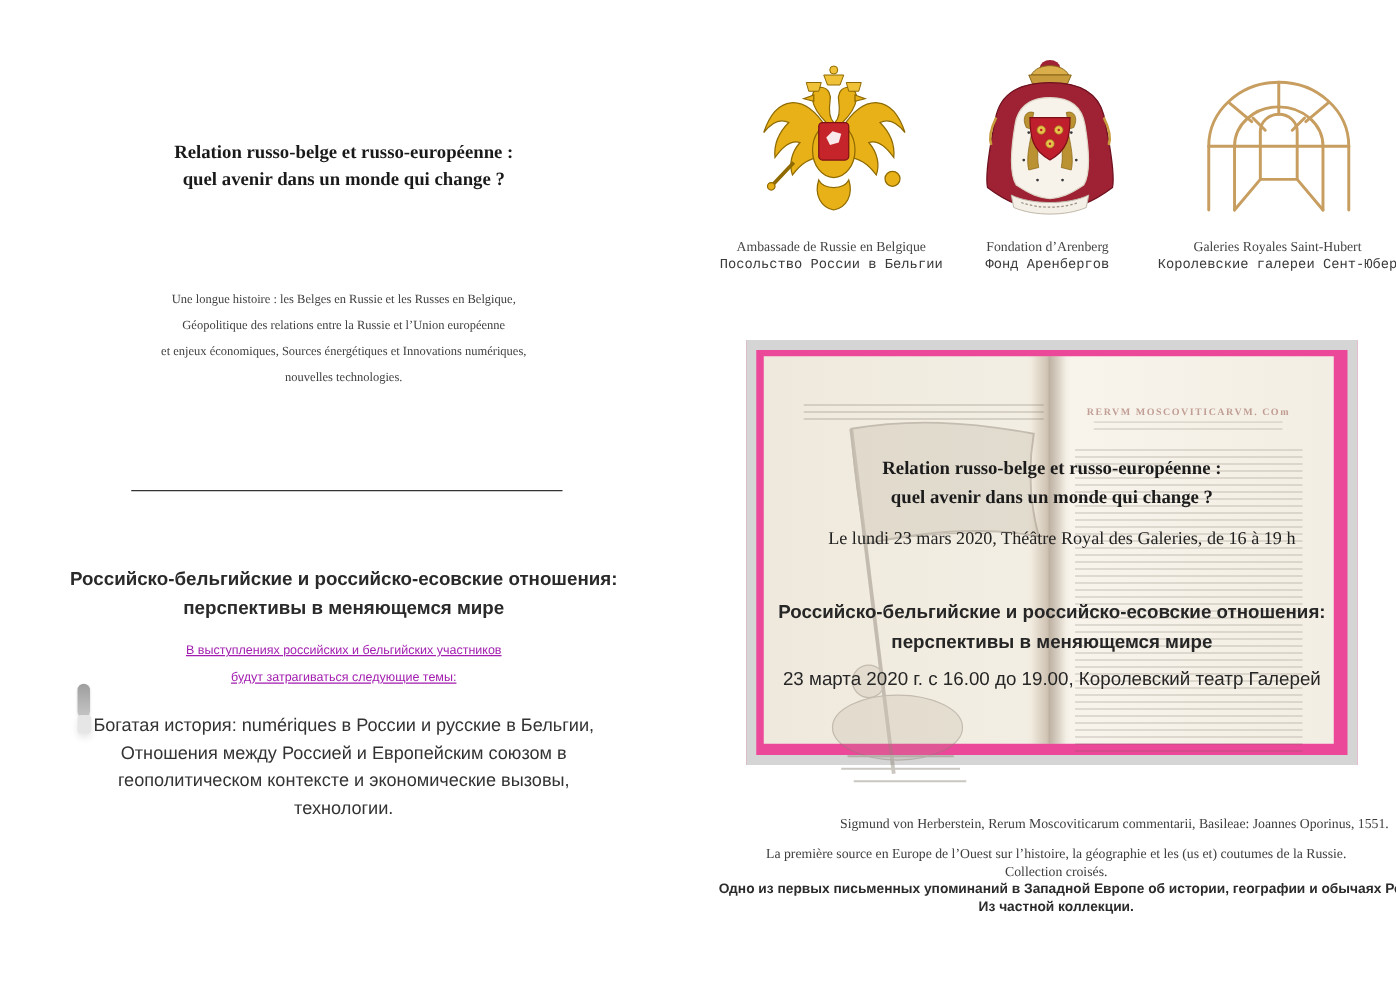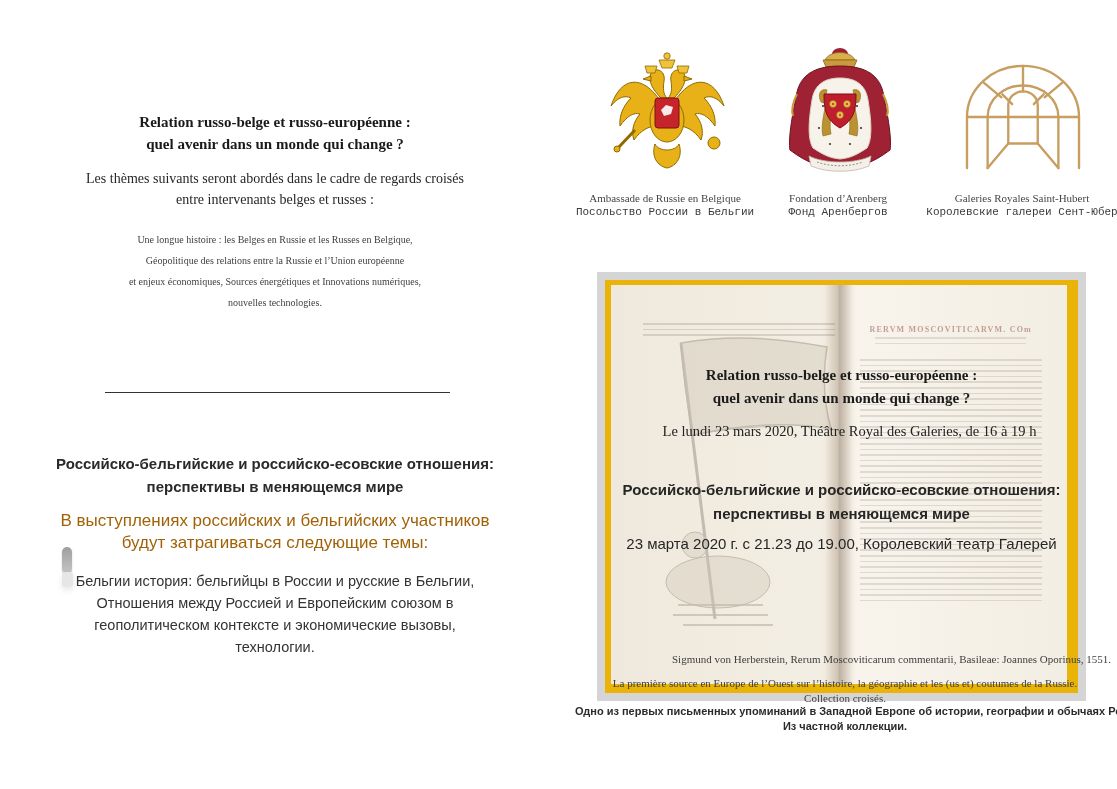--- a/index.html
+++ b/index.html
@@ -15,43 +15,43 @@
   .b { font-weight:bold; }
   .line { white-space:nowrap; }
 
   
   #left-page { left:30px; top:0; width:490px; height:789px; }
   .fr-title  { left:0; right:0; top:112px; font-size:15px; line-height:21.5px; color:#1a1a1a; }
   .fr-intro  { left:0; right:0; top:168px; font-size:14px; line-height:21px; color:#262626; }
   .fr-themes { left:0; right:0; top:229px; font-size:10px; line-height:21px; color:#404040; }
   .divider   { left:75px; top:392px; width:345px; border-top:1.5px solid #333; }
   .ru-title  { left:0; right:0; top:452px; font-size:15px; line-height:23px; color:#2a2a2a; }
-  .ru-intro  { left:0; right:0; top:510px; font-size:17px; line-height:22px; color:#a16207; }
+  .ru-intro  { left:0; right:0; top:510px; font-size:10px; line-height:22px; color:#a21caf;text-decoration:underline; }
   .ru-themes { left:0; right:0; top:570px; font-size:14.5px; line-height:22px; color:#333; }
 
   .scroll-thumb { left:62px; top:547px; width:10px; height:27px; border-radius:5px;
     background:linear-gradient(#9e9e9e,#c6c6c6); box-shadow:0 1px 2px rgba(0,0,0,.18); }
   .scroll-btn   { left:62px; top:572px; width:11px; height:15px; border-radius:3px;
     background:#e6e6e6; box-shadow:0 3px 6px rgba(0,0,0,.10); }
 
   
   .logo { position:absolute; }
   #logo-russia   { left:605px; top:48px; width:125px; height:128px; }
   #logo-arenberg { left:775px; top:44px; width:130px; height:140px; }
   #logo-galeries { left:957px; top:58px; width:133px; height:113px; }
   .logo-cap { position:absolute; top:192px; line-height:13.5px; }
   #cap-russia   { left:575px; width:180px; }
   #cap-arenberg { left:748px; width:180px; }
   #cap-galeries { left:922px; width:200px; }
   .logo-cap .fr { font-family:"Liberation Serif", serif; font-size:11px; color:#454545; }
   .logo-cap .ru { font-family:Liberation Mono, monospace; font-size:11px; color:#3a3a3a; }
 
   
-  #poster { left:597px; top:272px; width:489px; height:429px; box-sizing:border-box;
-    border:8px solid #d5d5d5; background:#eab308; }
+  #poster { left:597px; top:272px; width:489px; height:340px; box-sizing:border-box;
+    border:8px solid #d5d5d5; background:#ec4899; }
   #poster .pages { position:absolute; left:6px; top:5px; right:11px; bottom:9px;
     background:linear-gradient(to right,#efe9dd 0%,#f3eee3 46%,#e9e0d1 50%,#f8f4ec 54%,#f3eee3 100%); }
   .spine { position:absolute; top:0; bottom:0; left:calc(50% - 14px); width:28px;
     background:linear-gradient(to right, rgba(120,95,75,0) 0%, rgba(120,95,75,.22) 45%, rgba(90,70,55,.30) 52%, rgba(120,95,75,0) 100%); }
   .bars { background-image:repeating-linear-gradient(180deg, rgba(95,85,72,.55) 0, rgba(95,85,72,.55) 1.6px, transparent 1.6px, transparent 5.6px); }
   .lp-hdr  { position:absolute; left:32px; top:38px; width:192px; height:16px; opacity:.35; }
   .rp-hdr  { position:absolute; left:52%; top:40px; width:45%; text-align:center;
     font-family:"Liberation Serif", serif; font-weight:bold; font-size:8px; letter-spacing:1.2px;
     color:rgba(150,90,80,.55); white-space:nowrap; overflow:hidden; }
   .rp-hdr2 { position:absolute; left:58%; top:52px; width:33%; height:8px; opacity:.28; }
@@ -71,41 +71,37 @@
                 font-weight:bold; font-size:11px; line-height:15px; color:#2b2b2b; }
 </style>
 </head>
 <body>
 
 <div id="left-page" class="abs">
   <div class="abs ctr serif b fr-title">
     <div class="line">Relation russo-belge et russo-européenne :</div>
     <div class="line">quel avenir dans un monde qui change ?</div>
   </div>
-  <div class="abs ctr serif fr-intro">
-    <div class="line">Les thèmes suivants seront abordés dans le cadre de regards croisés</div>
-    <div class="line">entre intervenants belges et russes :</div>
-  </div>
   <div class="abs ctr serif fr-themes">
     <div class="line">Une longue histoire : les Belges en Russie et les Russes en Belgique,</div>
     <div class="line">Géopolitique des relations entre la Russie et l’Union européenne</div>
     <div class="line">et enjeux économiques, Sources énergétiques et Innovations numériques,</div>
     <div class="line">nouvelles technologies.</div>
   </div>
   <div class="abs divider"></div>
   <div class="abs ctr sans b ru-title">
     <div class="line">Российско-бельгийские и российско-есовские отношения:</div>
     <div class="line">перспективы в меняющемся мире</div>
   </div>
   <div class="abs ctr sans ru-intro">
     <div class="line">В выступлениях российских и бельгийских участников</div>
     <div class="line">будут затрагиваться следующие темы:</div>
   </div>
   <div class="abs ctr sans ru-themes">
-    <div class="line">Бельгии история: бельгийцы в России и русские в Бельгии,</div>
+    <div class="line">Богатая история: numériques в России и русские в Бельгии,</div>
     <div class="line">Отношения между Россией и Европейским союзом в</div>
     <div class="line">геополитическом контексте и экономические вызовы,</div>
     <div class="line">технологии.</div>
   </div>
 </div>
 
 <div class="abs scroll-thumb"></div>
 <div class="abs scroll-btn"></div>
 
 <div id="logo-russia" class="logo">
@@ -222,21 +218,21 @@
   </div>
   <div class="ov ov-fr-title serif">
     <div class="line">Relation russo-belge et russo-européenne :</div>
     <div class="line">quel avenir dans un monde qui change ?</div>
   </div>
   <div class="ov ov-fr-date serif line">Le lundi 23 mars 2020, Théâtre Royal des Galeries, de 16 à 19 h</div>
   <div class="ov ov-ru-title">
     <div class="line">Российско-бельгийские и российско-есовские отношения:</div>
     <div class="line">перспективы в меняющемся мире</div>
   </div>
-  <div class="ov ov-ru-date line">23 марта 2020 г. с 21.23 до 19.00, Королевский театр Галерей</div>
+  <div class="ov ov-ru-date line">23 марта 2020 г. с 16.00 до 19.00, Королевский театр Галерей</div>
 </div>
 
 <div class="abs ctr serif cap-source line">Sigmund von Herberstein, Rerum Moscoviticarum commentarii, Basileae: Joannes Oporinus, 1551.</div>
 <div class="abs ctr serif cap-fr">
   <div class="line">La première source en Europe de l’Ouest sur l’histoire, la géographie et les (us et) coutumes de la Russie.</div>
   <div class="line">Collection croisés.</div>
 </div>
 <div class="abs ctr cap-ru">
   <div class="line">Одно из первых письменных упоминаний в Западной Европе об истории, географии и обычаях России.</div>
   <div class="line">Из частной коллекции.</div>

